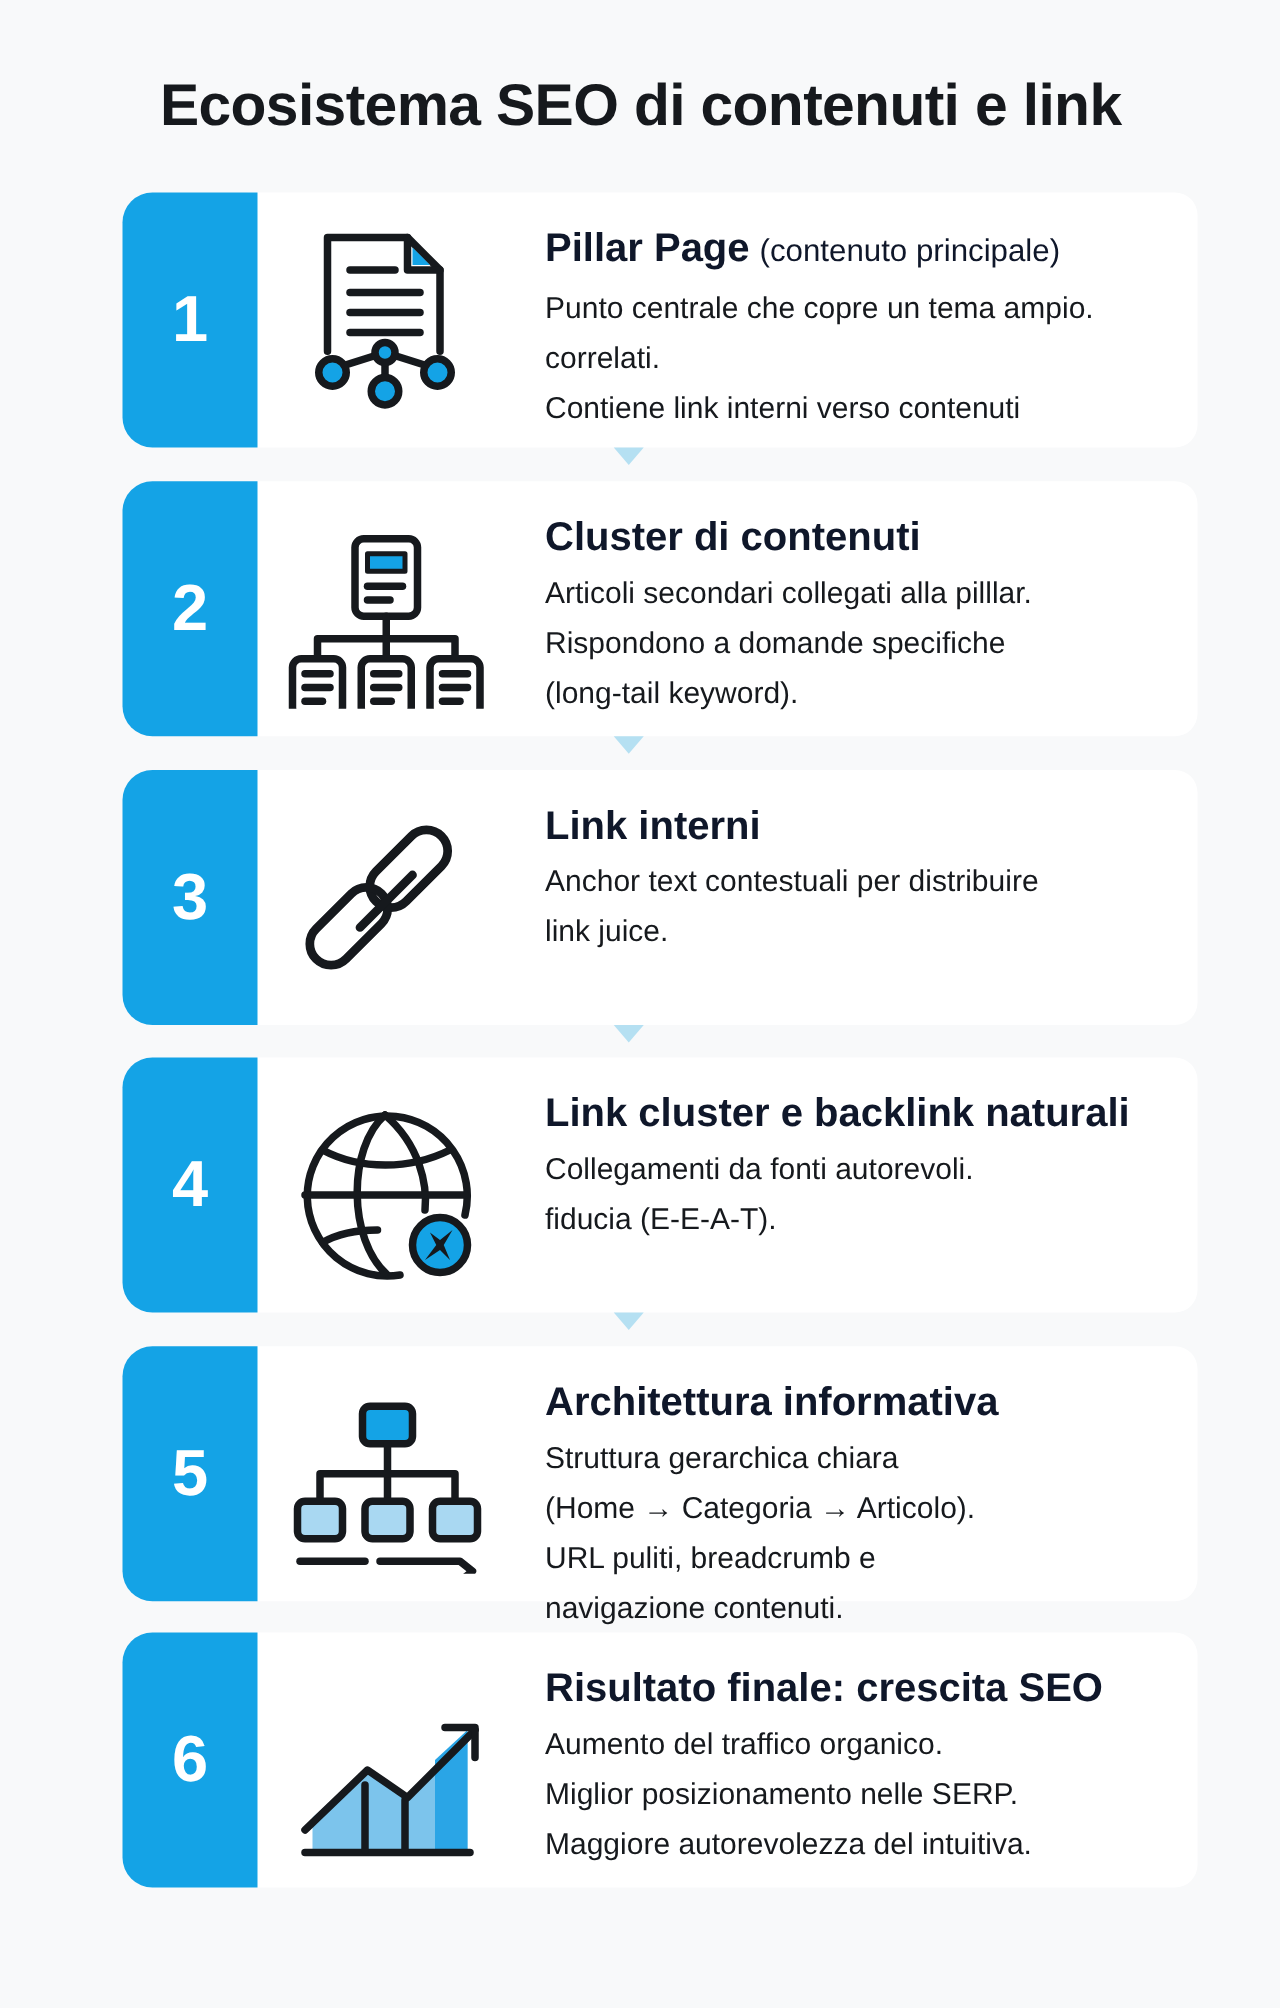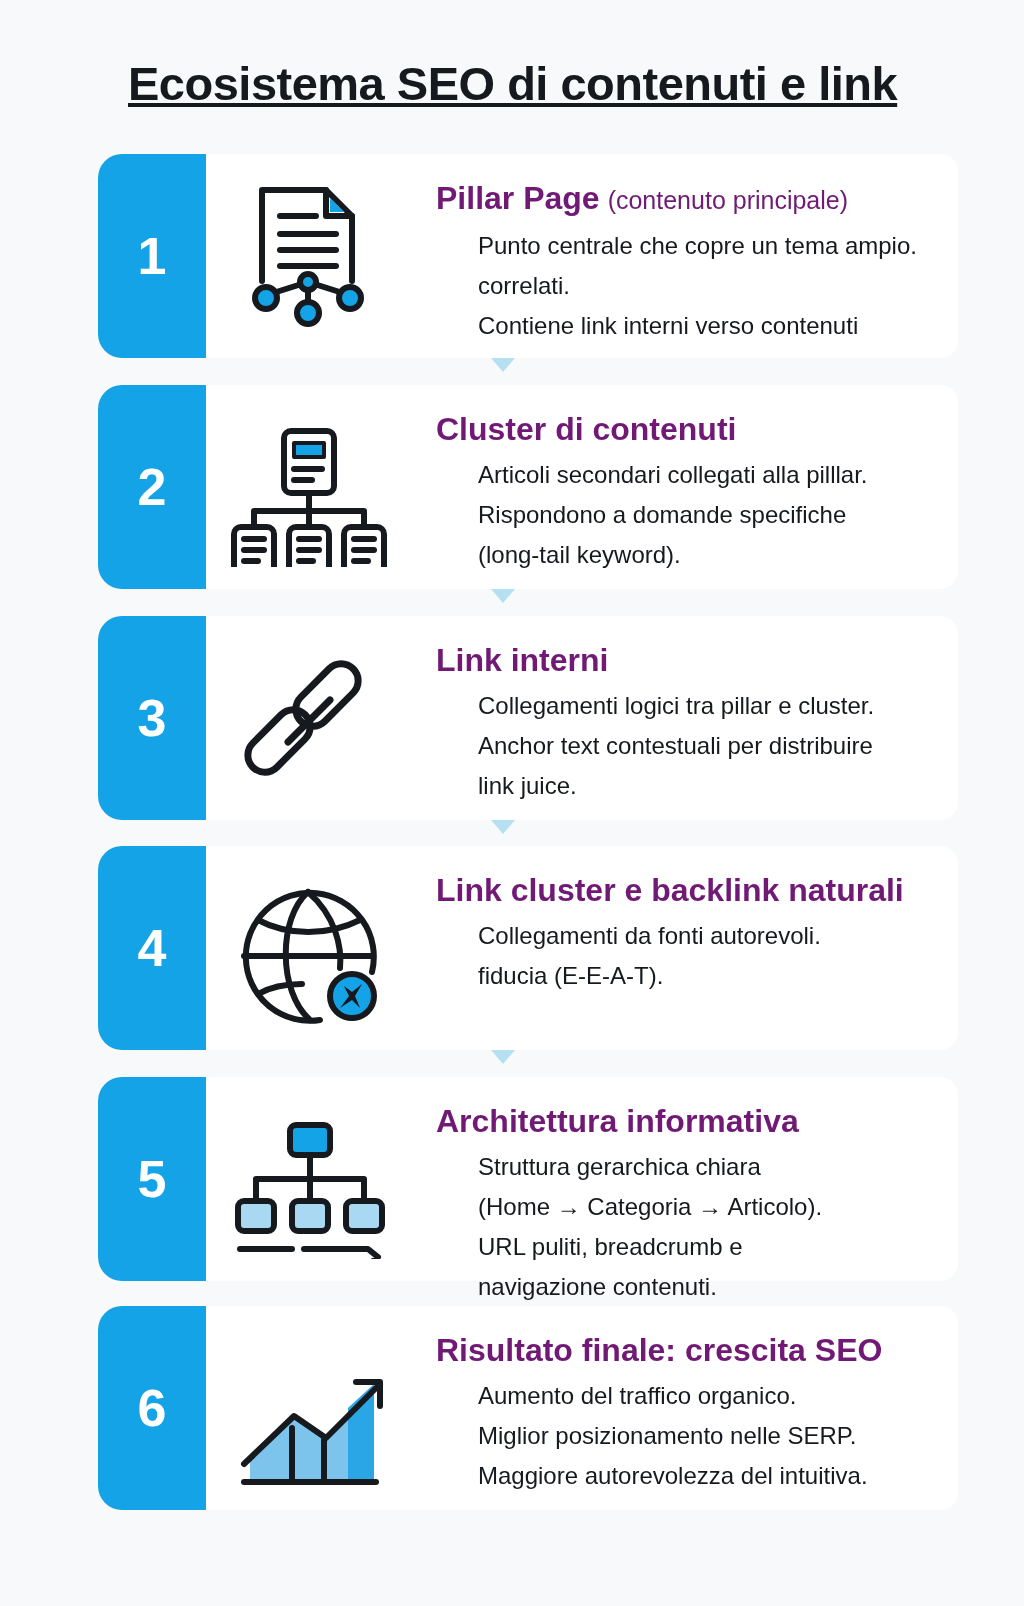--- a/index.html
+++ b/index.html
@@ -7,21 +7,21 @@
     width: 1024px; height: 1606px;
     background: #f8f9fa;
     font-family: "Liberation Sans", sans-serif;
     position: relative;
     overflow: hidden;
     color: #16191d;
   }
   .title {
     position: absolute; left: 128px; top: 56px;
     font-size: 47px; font-weight: bold; letter-spacing: -0.5px;
-    color: #16191d; white-space: nowrap; text-decoration: underline;
+    color: #16191d; white-space: nowrap;
   }
   .step {
     position: absolute; left: 98px; width: 862px; height: 204px;
   }
   .card {
     position: absolute; left: 100px; top: 0; width: 760px; height: 204px;
     background: #ffffff; border-radius: 0 18px 18px 0;
   }
   .badge {
     position: absolute; left: 0; top: 0; width: 108px; height: 204px;
@@ -29,24 +29,24 @@
     display: flex; align-items: center; justify-content: center;
     color: #ffffff; font-weight: bold; font-size: 52px;
   }
   .icon {
     position: absolute; left: 130px; top: 22px; width: 160px; height: 160px;
   }
   .icon svg { width: 160px; height: 160px; }
   .text {
     position: absolute; left: 338px; top: 24px; width: 520px;
   }
-  .heading { font-size: 32px; font-weight: bold; color: #701a75; white-space: nowrap; line-height: 40px; }
+  .heading { font-size: 32px; font-weight: bold; color: #0f172a; white-space: nowrap; line-height: 40px; }
   .heading .sub { font-size: 25px; font-weight: normal; margin-left: 8px; }
   .desc { margin-top: 6px; font-size: 24px; line-height: 40px; color: #16191d; }
-  .desc div { white-space: nowrap; margin-left: 42px; }
+  .desc div { white-space: nowrap; }
   .arrow {
     position: absolute; left: 491px; width: 0; height: 0;
     border-left: 12px solid transparent; border-right: 12px solid transparent;
     border-top: 14px solid #b5e0f2;
   }
 </style>
 </head>
 <body>
 
 <div class="title">Ecosistema SEO di contenuti e link</div>
@@ -126,21 +126,20 @@
   <div class="icon">
     <svg viewBox="0 0 160 160" fill="none" stroke="#16191d" stroke-width="7" stroke-linecap="round">
       <rect x="82" y="20" width="34" height="74" rx="17" transform="rotate(45 99 57)"></rect>
       <rect x="34" y="66" width="34" height="74" rx="17" transform="rotate(45 51 103)"></rect>
       <line x1="60" y1="104" x2="102" y2="62"></line>
     </svg>
   </div>
   <div class="text">
     <div class="heading">Link interni</div>
     <div class="desc">
-      <div>Collegamenti logici tra pillar e cluster.</div>
       <div>Anchor text contestuali per distribuire</div>
       <div>link juice.</div>
     </div>
   </div>
 </div>
 <div class="arrow" style="top:820px;"></div>
 
 <div class="step" style="top:846px;">
   <div class="card"></div>
   <div class="badge">4</div>

